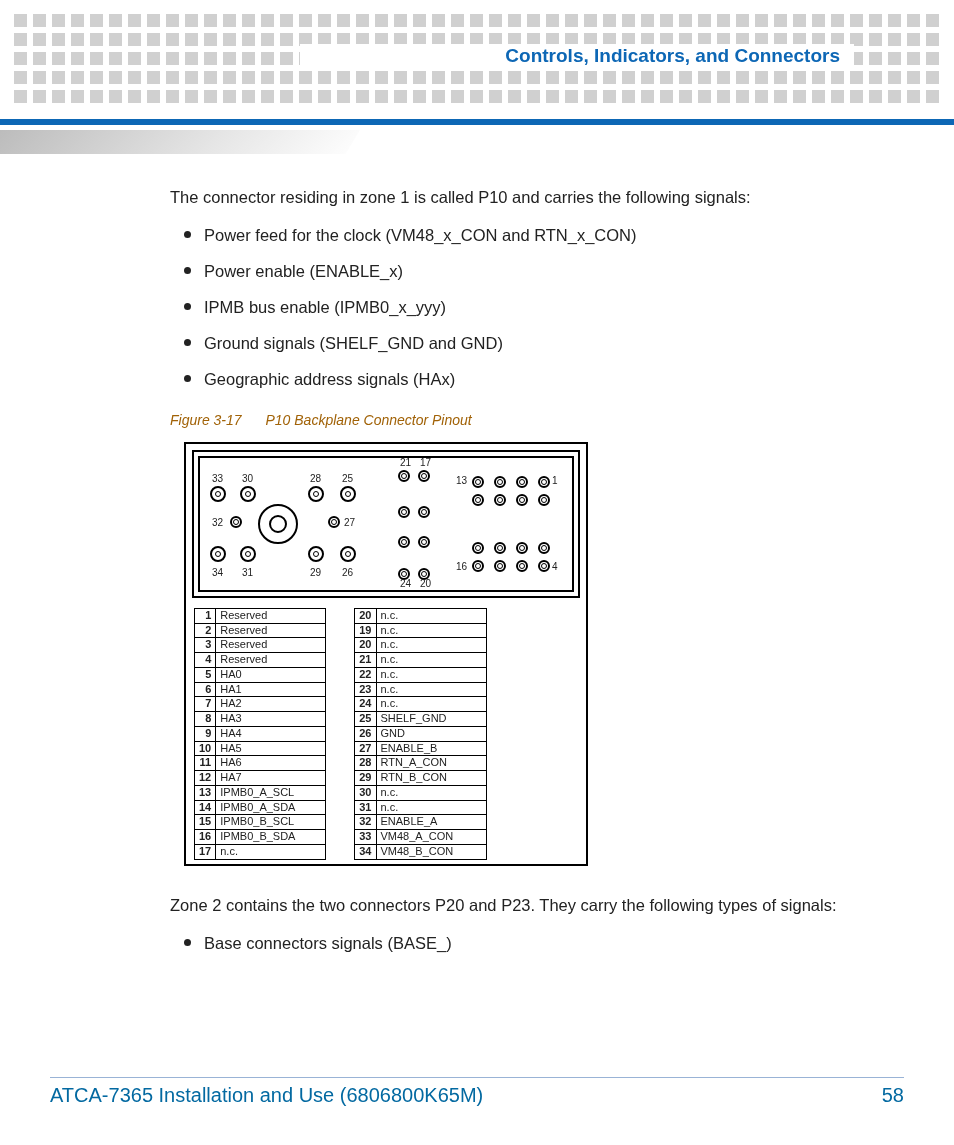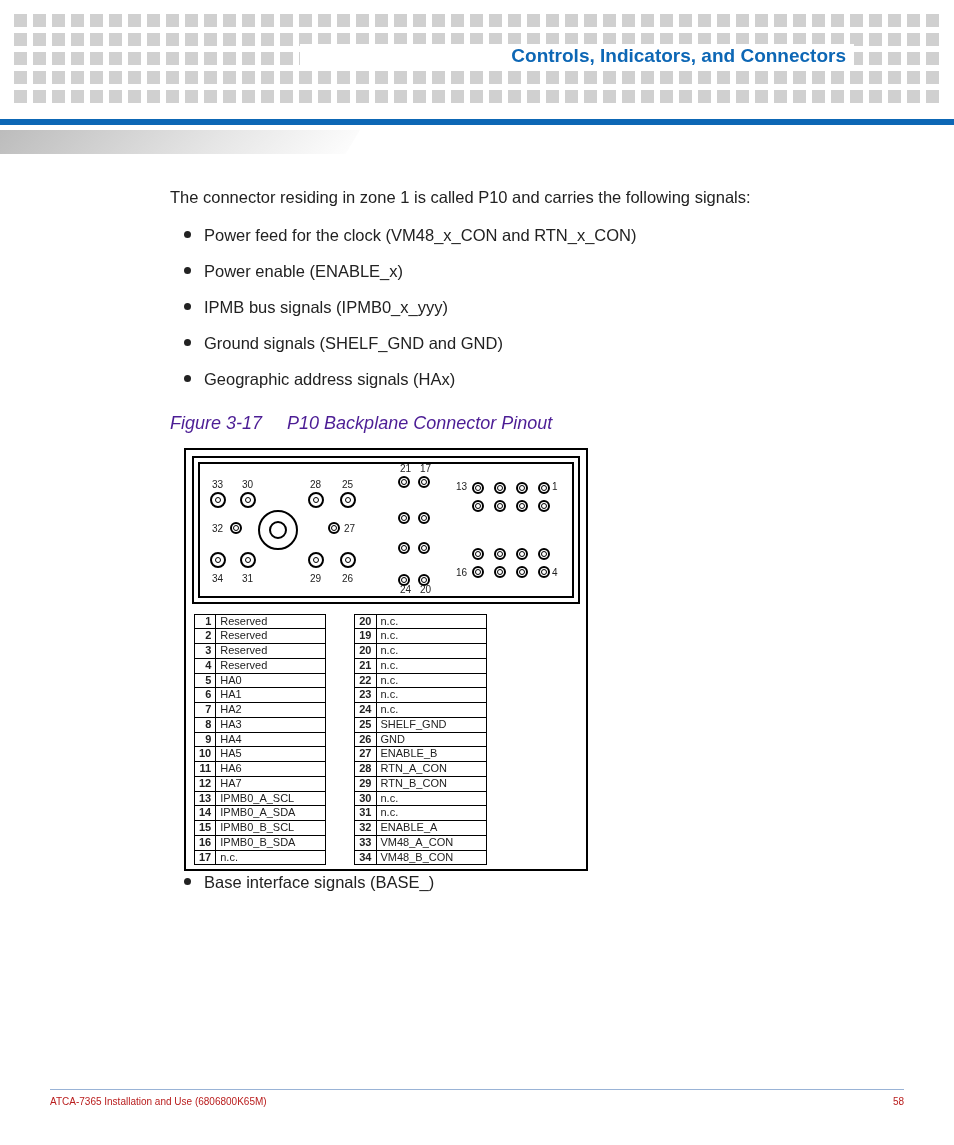--- a/index.html
+++ b/index.html
@@ -12,21 +12,21 @@
     top: 14px; left: 0; right: 0;
     height: 78px;
     display: flex; flex-direction: column; gap: 6px;
   }
   .dot-row { display: flex; gap: 6px; padding: 0 14px; }
   .dot { width: 13px; height: 13px; background: #d0d0d0; }
   .header-title-wrap {
     position: absolute; top: 44px; left: 300px; right: 100px;
     background: #fff; height: 24px;
     display: flex; align-items: center; justify-content: flex-end;
-    padding-right: 8px;
+    padding-right: 14px;
     text-align: center;
   }
   .header-title {
     font-size: 19px; font-weight: 700; color: #0d67b5;
     font-style: normal;
   }
 
   .blue-rule {
     position: absolute; top: 119px; left: 0; right: 0; height: 6px;
     background: #0d67b5;
@@ -43,21 +43,21 @@
   }
   .intro { margin-bottom: 14px; }
   ul.signals { list-style: none; margin: 0 0 18px 0; padding: 0; }
   ul.signals li { position: relative; padding-left: 34px; margin-bottom: 12px; }
   ul.signals li::before {
     content: ""; position: absolute; left: 14px; top: 7px;
     width: 7px; height: 7px; background: #222; border-radius: 50%;
   }
 
   .figure-caption {
-    font-style: italic; color: #4c1d95; font-size: 18px; margin: 8px 0 12px 0;
+    font-style: italic; color: #a16207; font-size: 14px; margin: 8px 0 12px 0;
   }
   .figure-caption .fignum { margin-right: 20px; }
 
   
   .diagram-frame {
     margin-left: 14px;
     width: 404px; border: 2px solid #000;
     font-family: Arial, sans-serif;
   }
   .diagram-top {
@@ -98,21 +98,21 @@
   .pinout-table td.num { font-weight: 700; text-align: right; width: 20px; }
   .pinout-table td.sig { min-width: 110px; }
 
   .zone2 { margin-top: 28px; }
 
   .footer {
     position: absolute; bottom: 38px; left: 50px; right: 50px;
     border-top: 1px solid #99b3d6;
     padding-top: 6px;
     display: flex; justify-content: space-between;
-    font-size: 10px; color: #b91c1c;
+    font-size: 20px; color: #0369a1;
   }
 </style>
 </head>
 <body>
 
 <div class="page">
 
   <div class="dot-pattern">
     <div class="dot-row">
         <div class="dot"></div>
@@ -377,21 +377,21 @@
 
   <div class="blue-rule"></div>
   <div class="grey-wedge"></div>
 
   <div class="content">
     <p class="intro">The connector residing in zone 1 is called P10 and carries the following signals:</p>
 
     <ul class="signals">
       <li>Power feed for the clock (VM48_x_CON and RTN_x_CON)</li>
       <li>Power enable (ENABLE_x)</li>
-      <li>IPMB bus signals (IPMB0_x_yyy)</li>
+      <li>IPMB bus enable (IPMB0_x_yyy)</li>
       <li>Ground signals (SHELF_GND and GND)</li>
       <li>Geographic address signals (HAx)</li>
     </ul>
 
     <p class="figure-caption">
       <span class="fignum">Figure 3-17</span>
       <span>P10 Backplane Connector Pinout</span>
     </p>
 
     <div class="diagram-frame">
@@ -608,22 +608,23 @@
               </tr>
               <tr>
                 <td class="num">34</td>
                 <td class="sig">VM48_B_CON</td>
               </tr>
             </tbody>
         </table>
       </div>
     </div>
 
+    <p class="intro zone2">Zone 2 contains the two connectors P20 and P23. They carry the following types of signals:</p>
     <ul class="signals">
-      <li>Base interface signals (BASE_)</li>
+      <li>Base connectors signals (BASE_)</li>
     </ul>
   </div>
 
   <div class="footer">
     <span>ATCA-7365 Installation and Use (6806800K65M)</span>
     <span>58</span>
   </div>
 
 </div>
 

